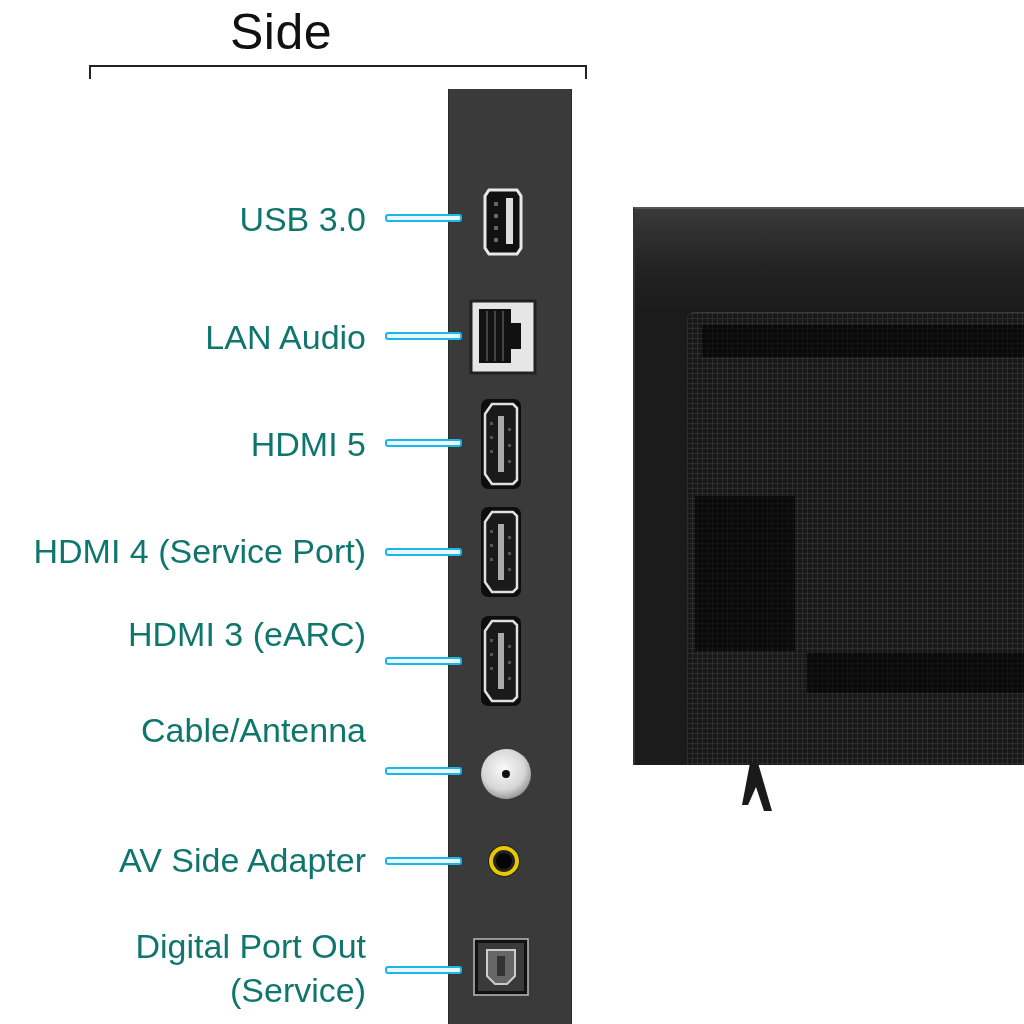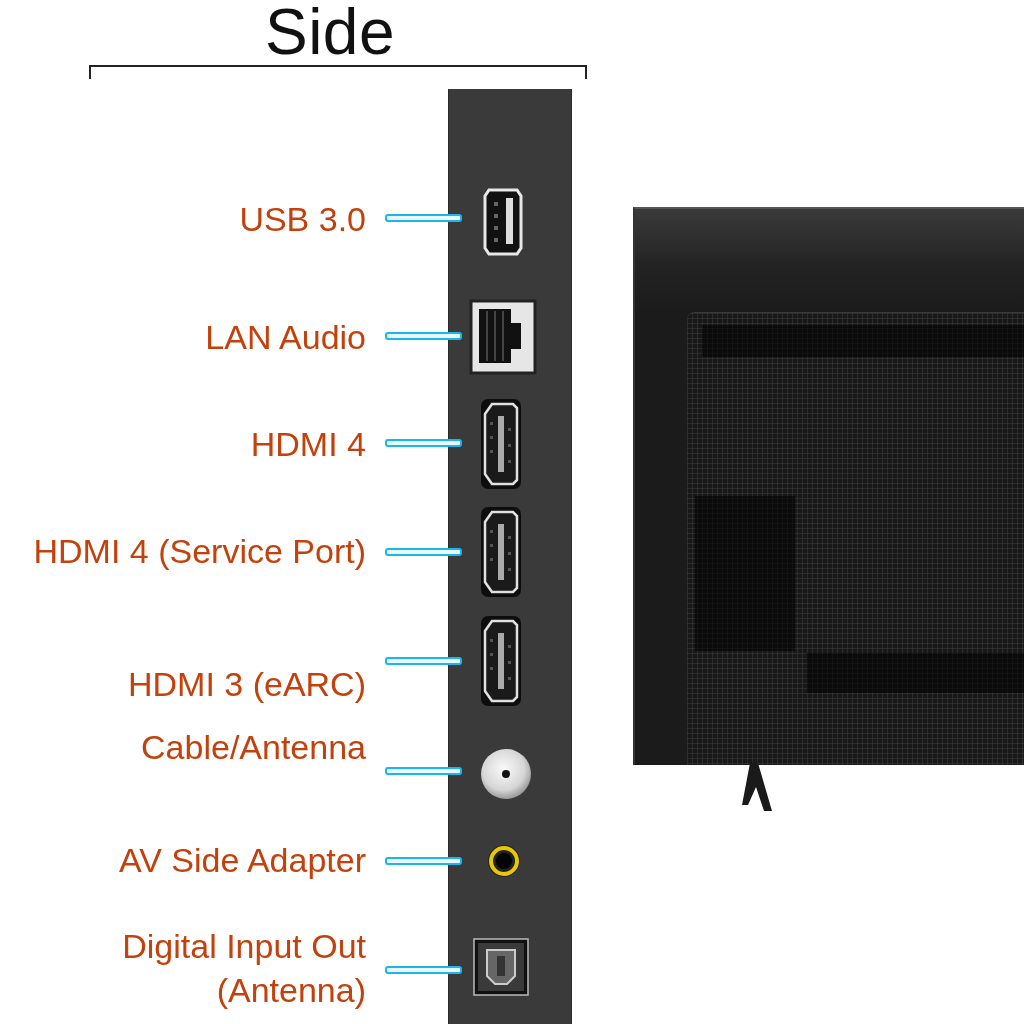--- a/index.html
+++ b/index.html
@@ -1,20 +1,20 @@
 <!DOCTYPE html>
 <html><head>
 <meta charset="utf-8">
 <style>
   html,body{margin:0;padding:0;background:#ffffff;}
   body{width:1024px;height:1024px;position:relative;overflow:hidden;font-family:"Liberation Sans","DejaVu Sans",sans-serif;color:#111;}
-  .title{position:absolute;left:230px;top:2px;width:200px;text-align:center;font-size:64px;line-height:60px;font-weight:500;color:#111;letter-spacing:0.5px;}
+  .title{position:absolute;left:230px;top:2px;width:200px;font-size:50px;line-height:60px;font-weight:500;color:#111;letter-spacing:0.5px;}
   .bracket{position:absolute;left:89px;top:65px;width:498px;height:14px;border-top:2px solid #222;border-left:2px solid #222;border-right:2px solid #222;box-sizing:border-box;}
   .strip{position:absolute;left:448px;top:89px;width:124px;height:935px;background:#3a3a3a;border-left:1px solid #2a2a2a;border-right:1px solid #2a2a2a;box-sizing:border-box;}
-  .label{position:absolute;right:658px;text-align:right;font-size:34px;line-height:40px;color:#c2410c;white-space:nowrap;}
+  .label{position:absolute;right:658px;text-align:right;font-size:34px;line-height:40px;color:#0f766e;white-space:nowrap;}
   .connector{position:absolute;left:385px;width:73px;height:4px;border:2px solid #1ab8ea;border-radius:3px;background:#e9f9ff;box-sizing:content-box;}
   .port{position:absolute;}
   
   .tv{position:absolute;left:633px;top:207px;width:391px;height:558px;background:#1b1b1b;border-top:2px solid #555;border-left:2px solid #333;box-sizing:border-box;}
   .tv-top{position:absolute;left:0;top:0;right:0;height:100px;background:linear-gradient(#3a3a3a,#222 60%,#1c1c1c);}
   .tv-back{position:absolute;left:52px;top:103px;right:0;bottom:0;background-color:#181818;
     background-image:linear-gradient(90deg,rgba(80,80,80,.35) 1px,transparent 1px),linear-gradient(rgba(80,80,80,.35) 1px,transparent 1px);
     background-size:5px 5px;border-top-left-radius:8px;border-top:1px solid #3a3a3a;}
   .tv-panel{position:absolute;background:rgba(0,0,0,.55);}
   .stand{position:absolute;left:740px;top:763px;width:34px;height:52px;}
@@ -44,21 +44,21 @@
 <svg class="port" style="left:469px;top:299px" width="68" height="76" viewBox="0 0 68 76">
   <rect x="2" y="2" width="64" height="72" fill="#e6e6e6" stroke="#222" stroke-width="3"></rect>
   <path d="M10 10 H42 V24 H52 V50 H42 V64 H10 Z" fill="#111"></path>
   <g stroke="#444" stroke-width="2">
       <line x1="18" y1="12" x2="18" y2="62"></line>
       <line x1="26" y1="12" x2="26" y2="62"></line>
       <line x1="34" y1="12" x2="34" y2="62"></line>
     </g>
 </svg>
 
-<div class="label" style="top:424px">HDMI 4</div>
+<div class="label" style="top:424px">HDMI 5</div>
 <div class="connector" style="top:439px"></div>
 <svg class="port" style="left:480px;top:398px" width="42" height="92" viewBox="0 0 42 92">
   <rect x="1" y="1" width="40" height="90" rx="7" fill="#0d0d0d"></rect>
   <path d="M12 6 H33 L37 10 V82 L33 86 H12 L5 76 V16 Z" fill="#1a1a1a" stroke="#e0e0e0" stroke-width="2.5"></path>
   <rect x="18" y="18" width="6" height="56" fill="#aaa"></rect>
   <g fill="#555">
       <rect x="10" y="24" width="3" height="3"></rect>
       <rect x="10" y="38" width="3" height="3"></rect>
       <rect x="10" y="52" width="3" height="3"></rect>
       <rect x="28" y="30" width="3" height="3"></rect>
@@ -76,37 +76,37 @@
   <g fill="#555">
       <rect x="10" y="24" width="3" height="3"></rect>
       <rect x="10" y="38" width="3" height="3"></rect>
       <rect x="10" y="52" width="3" height="3"></rect>
       <rect x="28" y="30" width="3" height="3"></rect>
       <rect x="28" y="46" width="3" height="3"></rect>
       <rect x="28" y="62" width="3" height="3"></rect>
     </g>
 </svg>
 
-<div class="label" style="top:664px">HDMI 3 (eARC)</div>
+<div class="label" style="top:614px">HDMI 3 (eARC)</div>
 <div class="connector" style="top:657px"></div>
 <svg class="port" style="left:480px;top:615px" width="42" height="92" viewBox="0 0 42 92">
   <rect x="1" y="1" width="40" height="90" rx="7" fill="#0d0d0d"></rect>
   <path d="M12 6 H33 L37 10 V82 L33 86 H12 L5 76 V16 Z" fill="#1a1a1a" stroke="#e0e0e0" stroke-width="2.5"></path>
   <rect x="18" y="18" width="6" height="56" fill="#aaa"></rect>
   <g fill="#555">
       <rect x="10" y="24" width="3" height="3"></rect>
       <rect x="10" y="38" width="3" height="3"></rect>
       <rect x="10" y="52" width="3" height="3"></rect>
       <rect x="28" y="30" width="3" height="3"></rect>
       <rect x="28" y="46" width="3" height="3"></rect>
       <rect x="28" y="62" width="3" height="3"></rect>
     </g>
 </svg>
 
-<div class="label" style="top:727px">Cable/Antenna</div>
+<div class="label" style="top:710px">Cable/Antenna</div>
 <div class="connector" style="top:767px"></div>
 <svg class="port" style="left:479px;top:747px" width="54" height="54" viewBox="0 0 54 54">
   <defs>
       <radialGradient id="cg" cx="45%" cy="40%" r="60%">
         <stop offset="0" stop-color="#fafafa"></stop>
         <stop offset="0.7" stop-color="#d6d6d6"></stop>
         <stop offset="1" stop-color="#9a9a9a"></stop>
       </radialGradient>
     </defs>
   <circle cx="27" cy="27" r="25" fill="url(#cg)"></circle>
@@ -114,22 +114,22 @@
 </svg>
 
 <div class="label" style="top:840px">AV Side Adapter</div>
 <div class="connector" style="top:857px"></div>
 <svg class="port" style="left:486px;top:843px" width="36" height="36" viewBox="0 0 36 36">
   <circle cx="18" cy="18" r="16" fill="#222"></circle>
   <circle cx="18" cy="18" r="13" fill="none" stroke="#e8c800" stroke-width="4"></circle>
   <circle cx="18" cy="18" r="8" fill="#050505"></circle>
 </svg>
 
-<div class="label" style="top:926px">Digital Input Out</div>
-<div class="label" style="top:970px">(Antenna)</div>
+<div class="label" style="top:926px">Digital Port Out</div>
+<div class="label" style="top:970px">(Service)</div>
 <div class="connector" style="top:966px"></div>
 <svg class="port" style="left:473px;top:938px" width="56" height="58" viewBox="0 0 56 58">
   <rect x="1" y="1" width="54" height="56" fill="#111" stroke="#bbb" stroke-width="1.5"></rect>
   <rect x="5" y="5" width="46" height="48" fill="#3a3a3a"></rect>
   <path d="M14 12 H42 V38 L34 46 H22 L14 38 Z" fill="#666" stroke="#ccc" stroke-width="2"></path>
   <rect x="24" y="18" width="8" height="20" fill="#333"></rect>
 </svg>
 
 <div class="tv">
   <div class="tv-top"></div>

